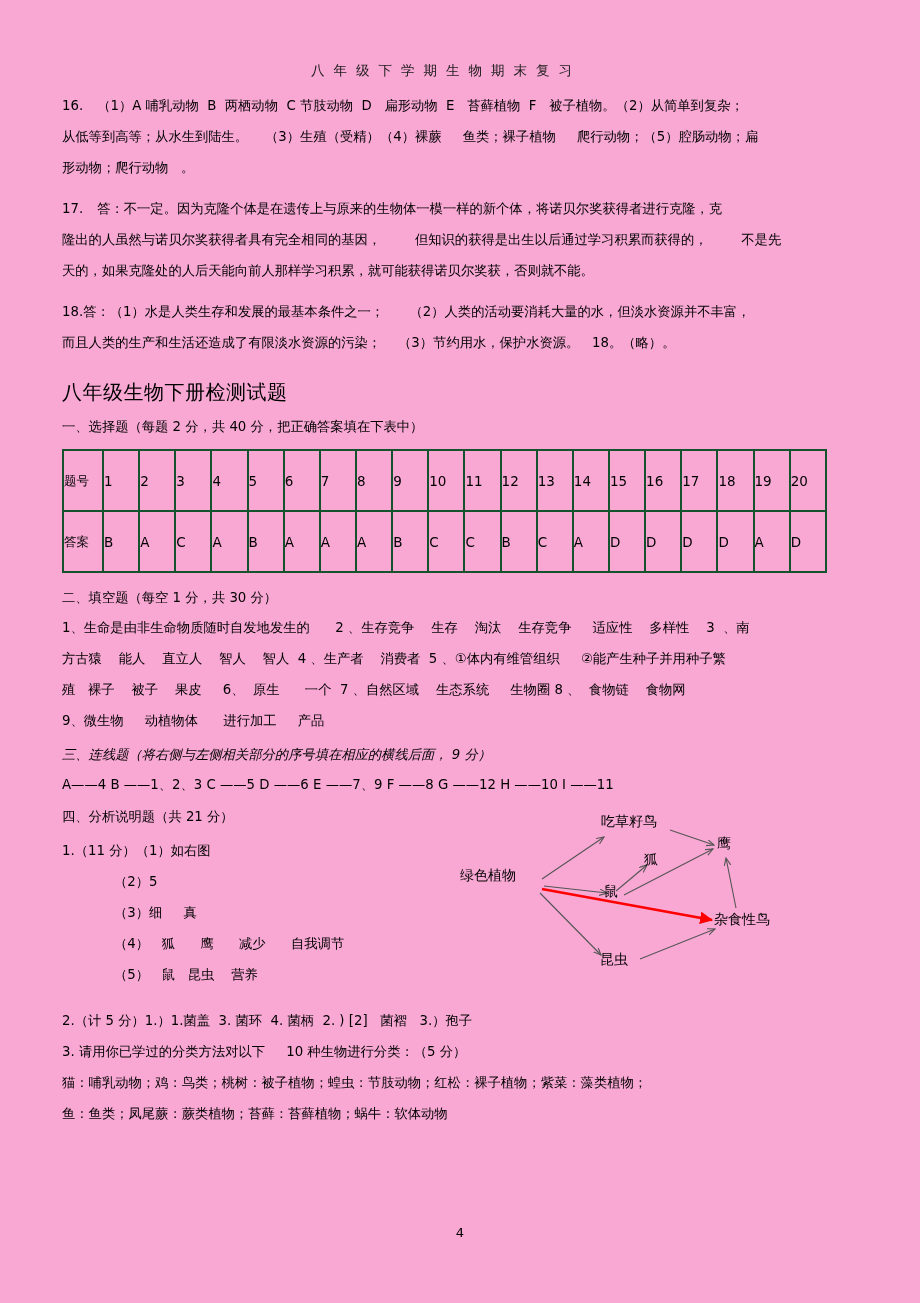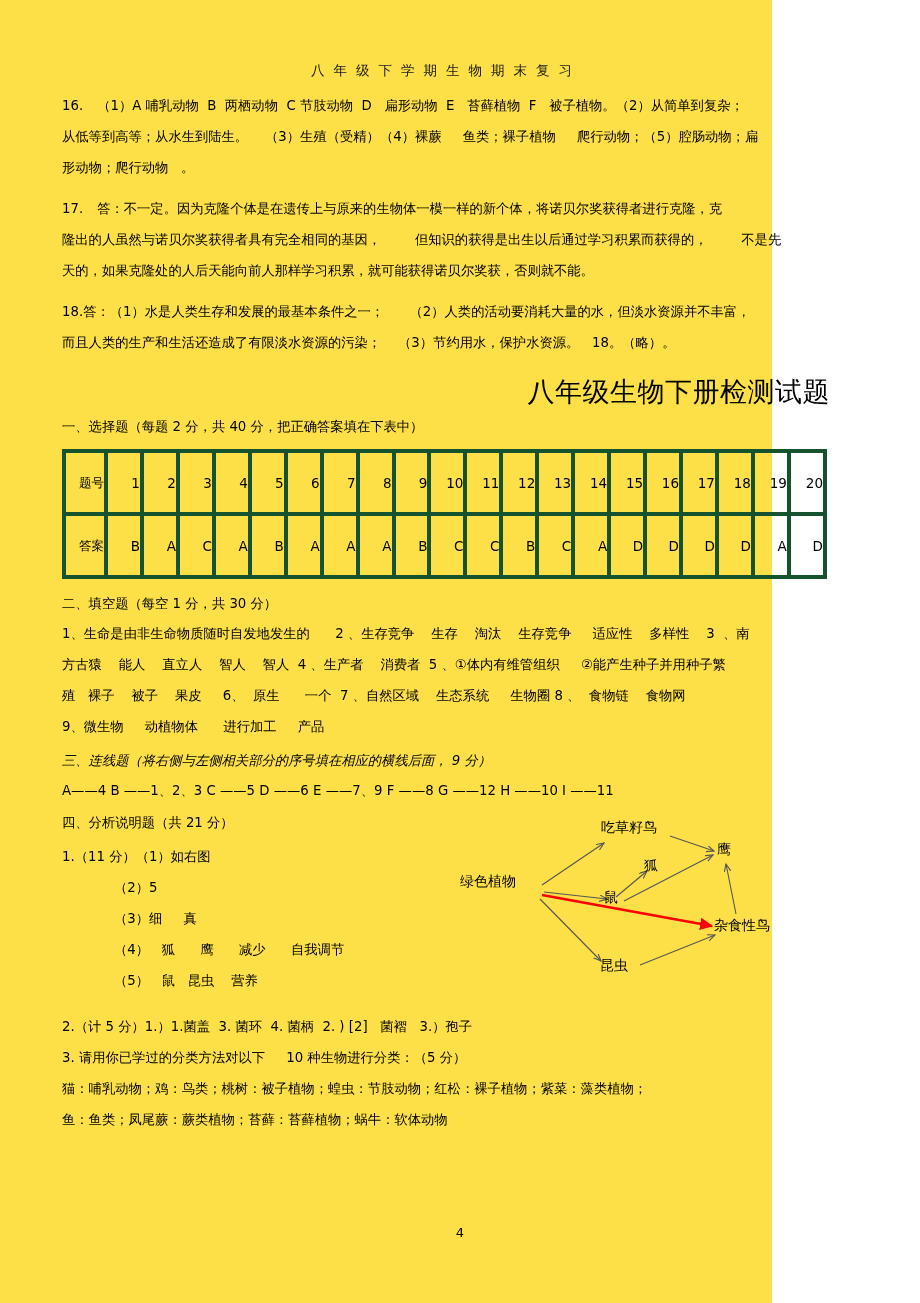--- a/index.html
+++ b/index.html
@@ -11,23 +11,23 @@
     width: 920px;
     height: 1303px;
     position: relative;
     font-family: "DejaVu Sans", "Liberation Sans", sans-serif;
     color: #000000;
     overflow: hidden;
   }
   .page {
     position: absolute;
     left: 0; top: 0;
-    width: 772px;
+    width: 920px;
     height: 1303px;
-    background: #fde047;
+    background: #f9a8d4;
   }
   .content {
     position: absolute;
     left: 62px;
     top: 0;
     width: 768px;
   }
 
   
   .doc-header {
@@ -47,22 +47,22 @@
     text-align: justify;
     word-break: break-all;
   }
   .para-block { margin-top: 10px; }
   .seg { white-space: pre-wrap; }
 
   .gap-sm { display: inline-block; width: 14px; }
 
   
   .exam-title {
-    text-align: right;
-    font-size: 27px;
+    text-align: left;
+    font-size: 20px;
     line-height: 36px;
     margin-top: 16px;
     letter-spacing: 0.5px;
     color: #000;
   }
 
   
   .sec-head {
     font-size: 13.3px;
     line-height: 29px;
@@ -70,22 +70,22 @@
   }
 
   
   .answer-table {
     border-collapse: collapse;
     width: 765px;
     margin-top: 8px;
     table-layout: fixed;
   }
   .answer-table td {
-    border: 4px solid #14532d;
-    text-align: right;
+    border: 2px solid #14532d;
+    text-align: left;
     font-size: 13px;
     height: 59px;
     padding: 0;
     color: #000;
   }
   .answer-table td.rowlabel {
     width: 38px;
     font-size: 12.5px;
     line-height: 21px;
     letter-spacing: 0;

